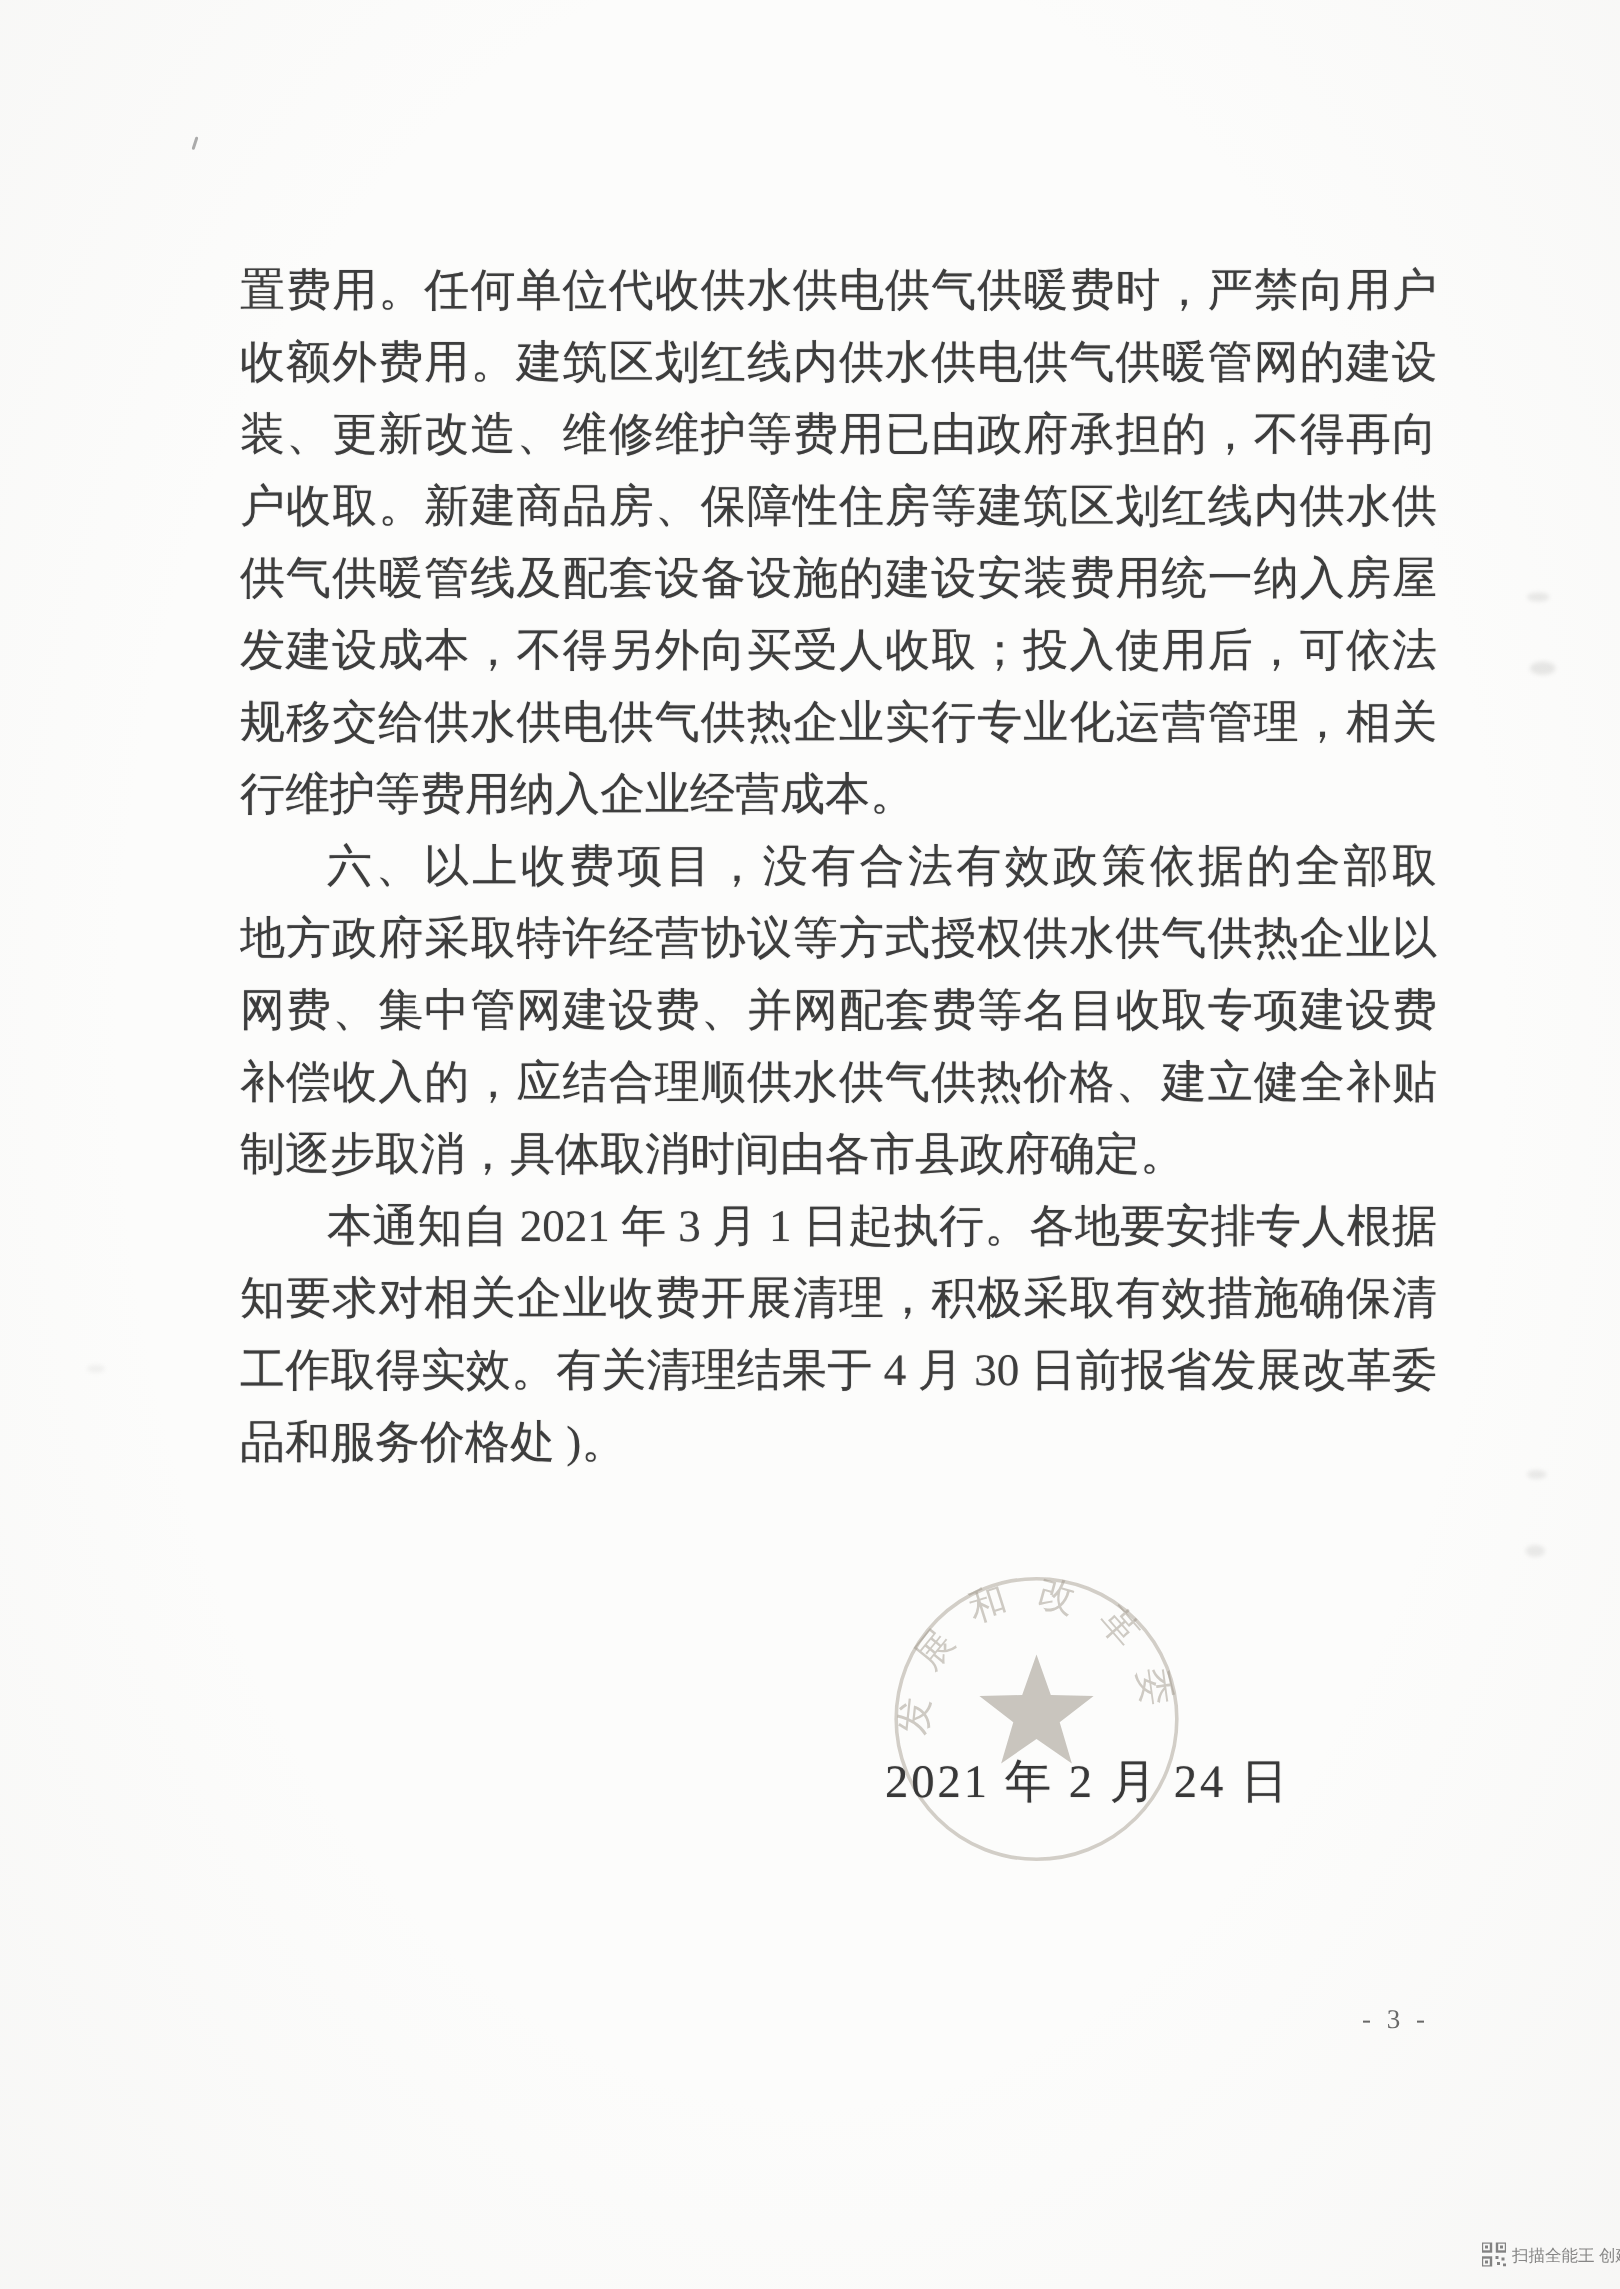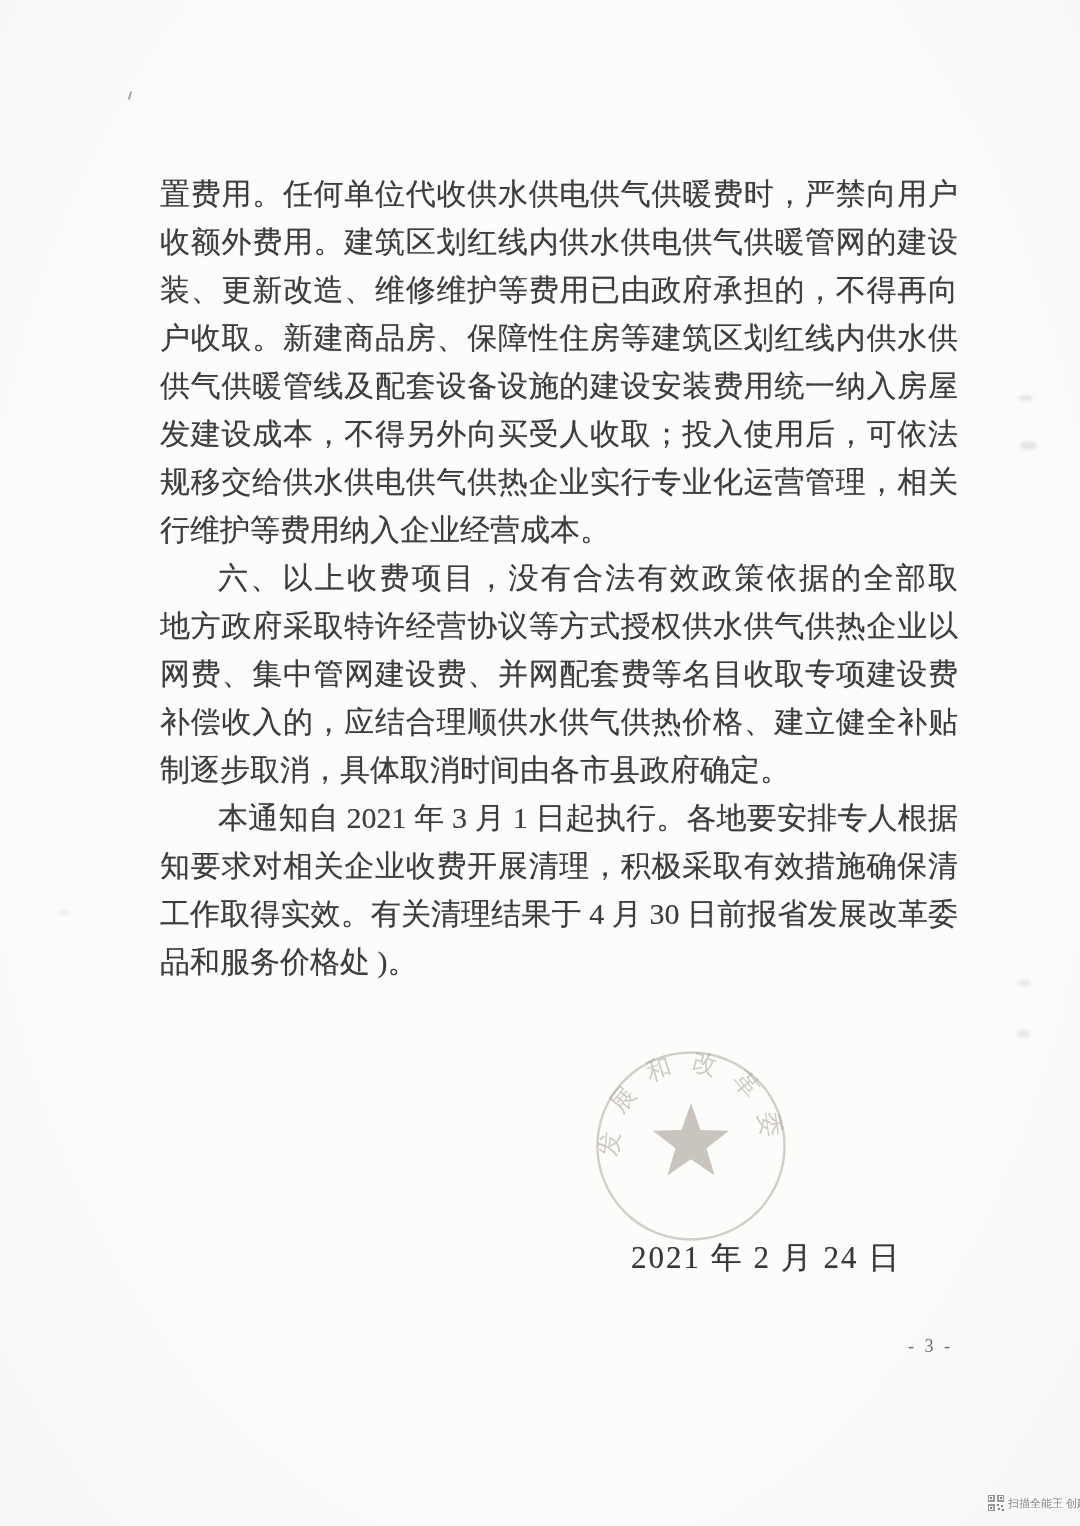--- a/index.html
+++ b/index.html
@@ -60,28 +60,27 @@
     top: 1041px;
     width: 210px;
     height: 210px;
     filter: blur(0.4px);
     opacity: 0.9;
   }
 
   .date-line {
     position: absolute;
     left: 590px;
-    top: 1237px;
+    top: 1167px;
     color: #383838;
     font-size: 31px;
     letter-spacing: 2px;
     white-space: nowrap;
     text-shadow: 0 0 0.7px rgba(70,70,70,0.6);
     z-index: 3;
-    margin-left: 41px;
   }
 
   .page-number {
     position: absolute;
     left: 908px;
     top: 1336px;
     color: #4a4a4a;
     font-size: 18px;
     letter-spacing: 3px;
     opacity: 0.85;

